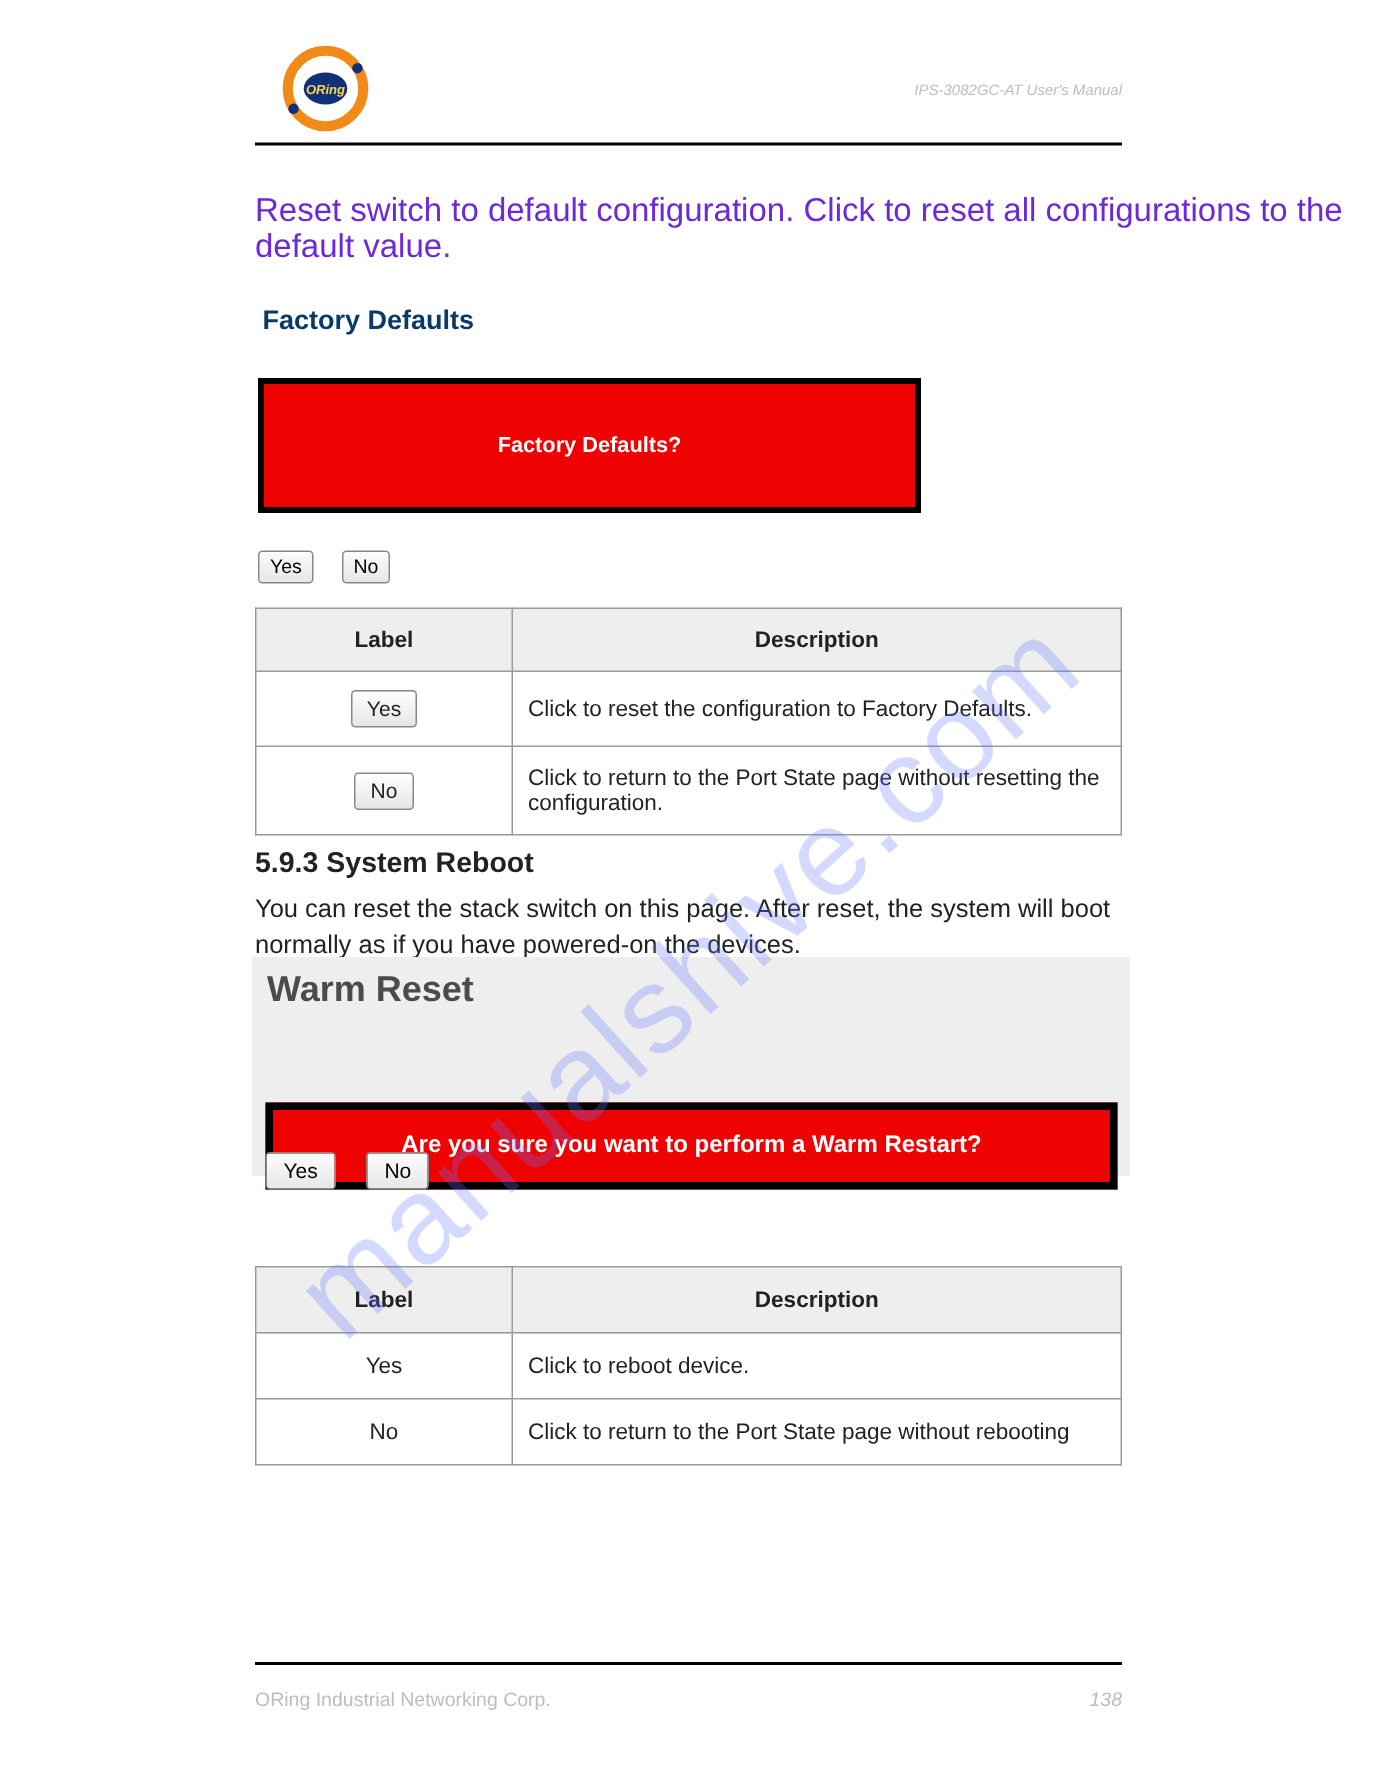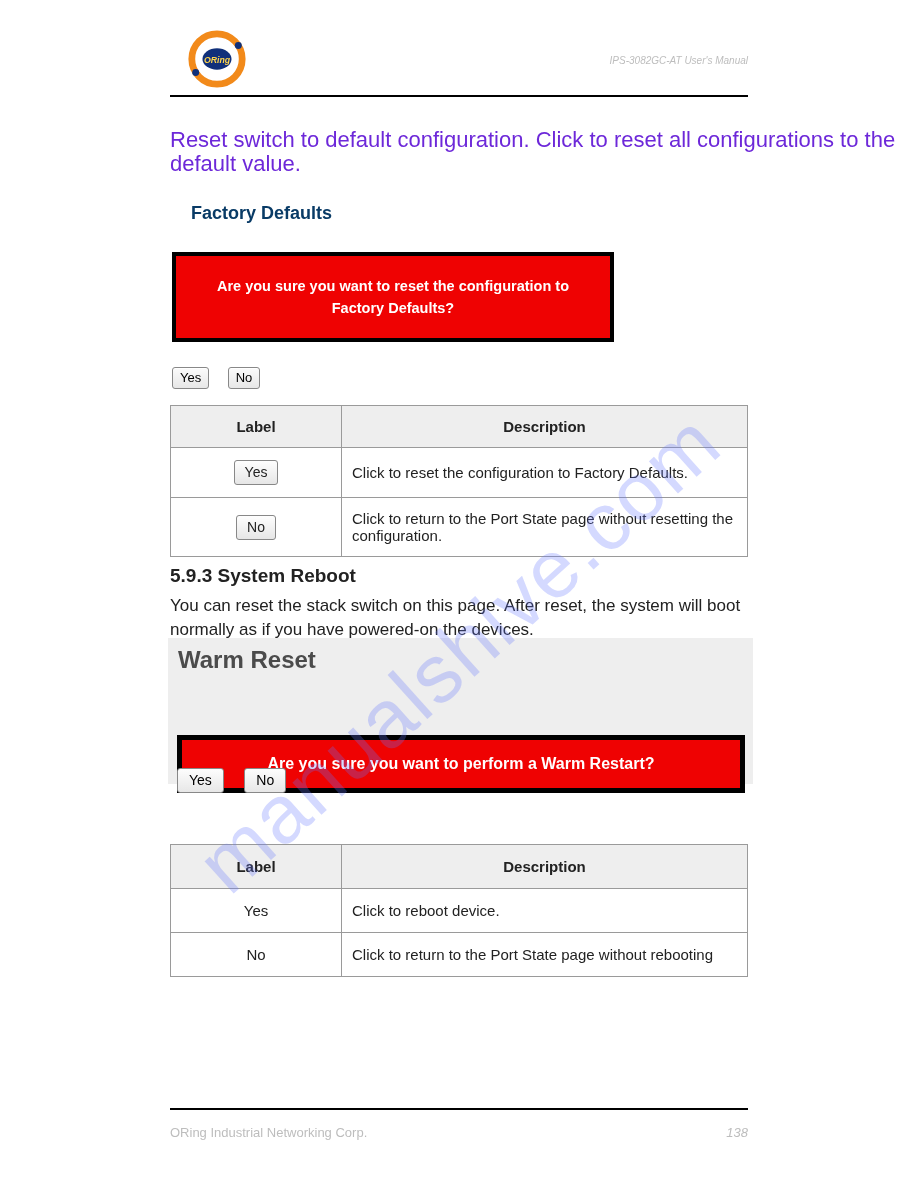--- a/index.html
+++ b/index.html
@@ -77,21 +77,20 @@
     line-height: 24px;
   }
 
   .s1-title {
     position: absolute;
     left: 175px;
     top: 203px;
     font-size: 18px;
     font-weight: bold;
     color: #093b66;
-    margin-left: 16px;
   }
 
   .s1-redbox {
     position: absolute;
     left: 172px;
     top: 252px;
     width: 434px;
     height: 82px;
     background: #ef0202;
     border: 4px solid #000;
@@ -267,21 +266,20 @@
       <text x="32" y="36" text-anchor="middle" font-size="9" font-family="Arial" font-weight="bold" fill="#ffd54a">ORing</text>
     </svg>
   </div>
   <div class="header-right">IPS-3082GC-AT User's Manual</div>
   <div class="topbar"></div>
 
   <div class="section-intro">Reset switch to default configuration. Click  to reset all configurations to the default value.</div>
   <div class="s1-title">Factory Defaults</div>
 
   <div class="s1-redbox">
-    <span>Are you sure you want to reset the configuration to</span>
     <span>Factory Defaults?</span>
   </div>
 
   <div class="s1-btnrow">
     <span class="smallbtn">Yes</span>
     <span class="smallbtn">No</span>
   </div>
 
   <table class="s1-table">
     <tbody>

